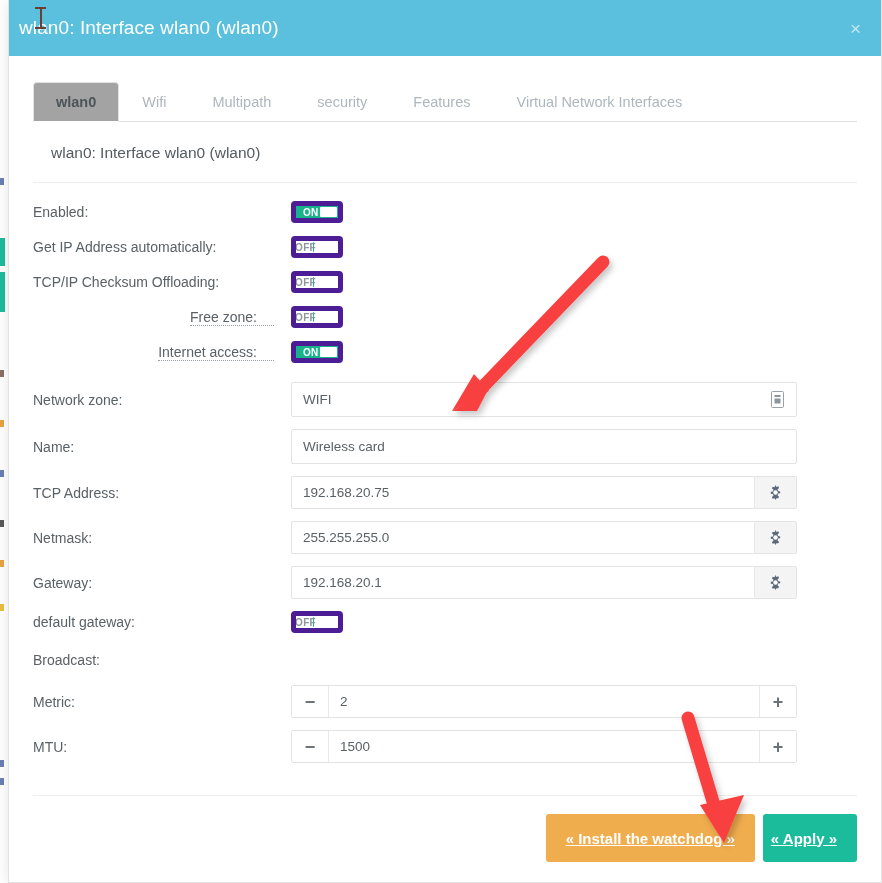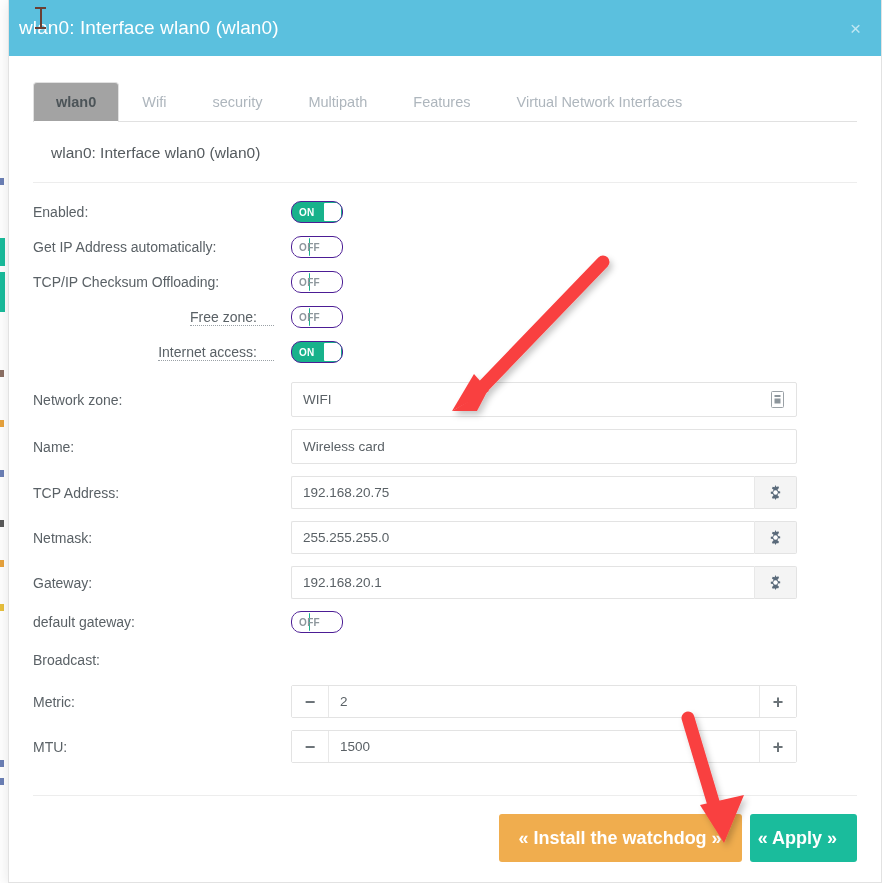--- a/index.html
+++ b/index.html
@@ -181,22 +181,22 @@
     text-align: right;
     padding-right: 17px;
     font-size: 14px;
     color: #5a6166;
     white-space: nowrap;
   }
 
   
   .toggle {
     width: 52px; height: 22px;
-    border: 1px solid #4c1d95;
-    border-radius: 10px;
+    border: 5px solid #4c1d95;
+    border-radius: 4px;
     position: relative;
     display: inline-flex;
     align-items: center;
     cursor: pointer;
     overflow: hidden;
     background: #ffffff;
     flex: 0 0 auto;
     text-align: center;
   }
   .toggle.on  { background: #18b28b; }
@@ -329,27 +329,28 @@
     border-top: 1px solid #ededed;
     padding: 18px 0 20px;
     display: flex;
     justify-content: flex-end;
     gap: 8px;
   }
   .btn {
     border: none;
     border-radius: 3px;
     color: #ffffff;
-    font-size: 18px;
+    font-size: 15px;
     font-weight: 700;
     padding: 0 20px;
     height: 48px;
     cursor: pointer;
     font-family: "Liberation Sans", sans-serif;
     white-space: nowrap;
+    text-decoration: underline;
   }
   .btn-watchdog { background: #f0ad4e; }
   .btn-apply    { background: #1abc9c; padding-left: 8px; }
 
   
   .arrow-layer {
     position: absolute;
     left: 0; top: 0;
     width: 882px; height: 883px;
     pointer-events: none;
@@ -383,22 +384,22 @@
         <div class="bar top"></div>
           <div class="stem"></div>
           <div class="bar bot"></div>
       </div>
       <button class="modal-close">×</button>
     </div>
 
     <div class="tabs">
       <div class="tab active">wlan0</div>
       <div class="tab">Wifi</div>
+      <div class="tab">Multipath</div>
       <div class="tab">security</div>
-      <div class="tab">Multipath</div>
       <div class="tab">Features</div>
       <div class="tab">Virtual Network Interfaces</div>
     </div>
 
     <div class="modal-body">
 
       <div class="section-title">wlan0: Interface wlan0 (wlan0)</div>
 
       <div class="form">
 

